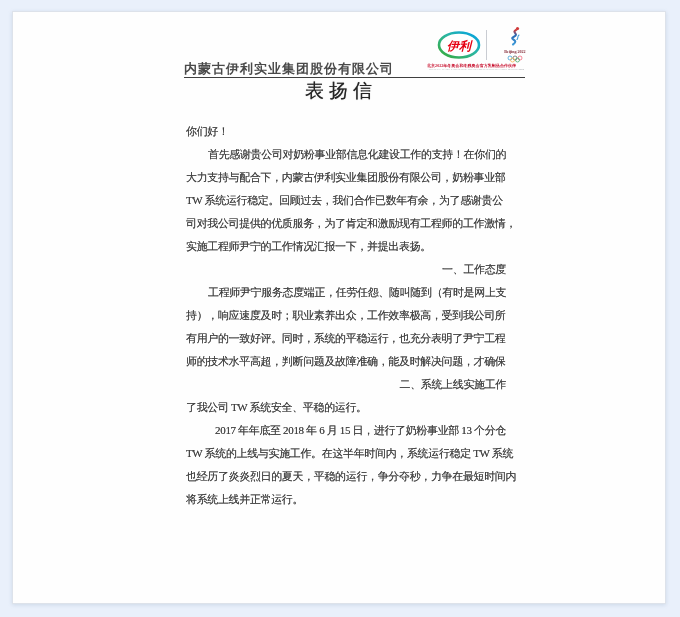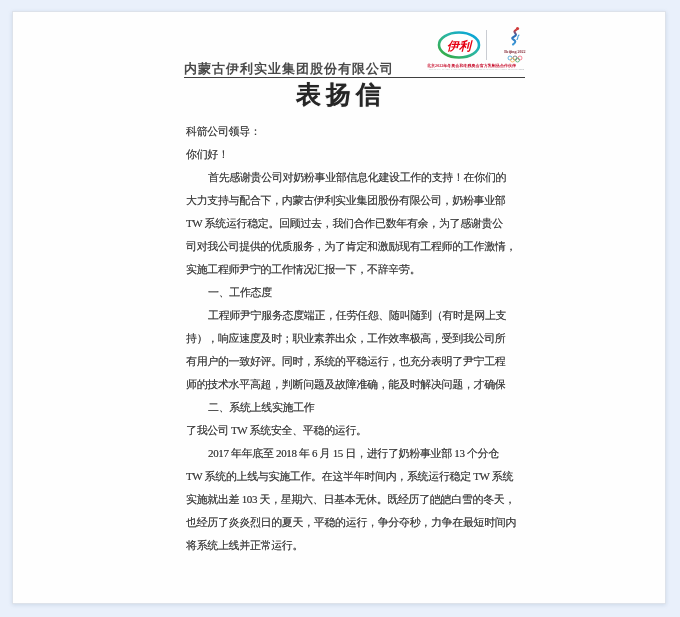--- a/index.html
+++ b/index.html
@@ -49,35 +49,35 @@
     transform:scale(.34);transform-origin:left top;line-height:9px;
   }
   .rule{
     position:absolute;left:171px;top:65px;
     width:341px;height:1px;background:#3f3f3f;
   }
   
   .title{
     position:absolute;left:171px;top:66px;width:314px;margin:0;
     text-align:center;
-    font-size:25px;font-weight:bold;color:#262626;
+    font-size:19px;font-weight:normal;color:#262626;
     letter-spacing:5px;
     text-shadow:0 0 .7px rgba(40,40,40,.75);
   }
   
   .body{
     position:absolute;left:173px;top:108px;width:320px;
   }
   .line{
     line-height:23px;height:23px;
     font-size:11px;letter-spacing:-.35px;
     color:#414141;white-space:nowrap;
     text-shadow:0 0 .6px rgba(70,70,70,.8);
   }
-  .line.indent{padding-left:22px;}
+  .line.indent{padding-left:22px;text-align:right;}
 </style>
 </head>
 <body>
 
 <div class="stage">
   <div class="paper">
 
     <div class="company">内蒙古伊利实业集团股份有限公司</div>
 
     <div class="logos">
@@ -120,35 +120,33 @@
     </div>
 
     <div class="partner-red">北京2022年冬奥会和冬残奥会官方乳制品合作伙伴</div>
     <div class="partner-gray">OFFICIAL DAIRY PARTNER OF THE OLYMPIC WINTER GAMES BEIJING 2022</div>
 
     <div class="rule"></div>
 
     <h1 class="title">表扬信</h1>
 
     <div class="body" id="letter-body">
-        <div class="line">科箭公司领导：</div>
         <div class="line">你们好！</div>
         <div class="line indent">首先感谢贵公司对奶粉事业部信息化建设工作的支持！在你们的</div>
         <div class="line">大力支持与配合下，内蒙古伊利实业集团股份有限公司，奶粉事业部</div>
         <div class="line">TW 系统运行稳定。回顾过去，我们合作已数年有余，为了感谢贵公</div>
         <div class="line">司对我公司提供的优质服务，为了肯定和激励现有工程师的工作激情，</div>
-        <div class="line">实施工程师尹宁的工作情况汇报一下，不辞辛劳。</div>
+        <div class="line">实施工程师尹宁的工作情况汇报一下，并提出表扬。</div>
         <div class="line indent">一、工作态度</div>
         <div class="line indent">工程师尹宁服务态度端正，任劳任怨、随叫随到（有时是网上支</div>
         <div class="line">持），响应速度及时；职业素养出众，工作效率极高，受到我公司所</div>
         <div class="line">有用户的一致好评。同时，系统的平稳运行，也充分表明了尹宁工程</div>
         <div class="line">师的技术水平高超，判断问题及故障准确，能及时解决问题，才确保</div>
         <div class="line indent">二、系统上线实施工作</div>
         <div class="line">了我公司 TW 系统安全、平稳的运行。</div>
         <div class="line indent">2017 年年底至 2018 年 6 月 15 日，进行了奶粉事业部 13 个分仓</div>
         <div class="line">TW 系统的上线与实施工作。在这半年时间内，系统运行稳定 TW 系统</div>
-        <div class="line">实施就出差 103 天，星期六、日基本无休。既经历了皑皑白雪的冬天，</div>
         <div class="line">也经历了炎炎烈日的夏天，平稳的运行，争分夺秒，力争在最短时间内</div>
         <div class="line">将系统上线并正常运行。</div>
       </div>
 
   </div>
 </div>
 
 </body></html>

